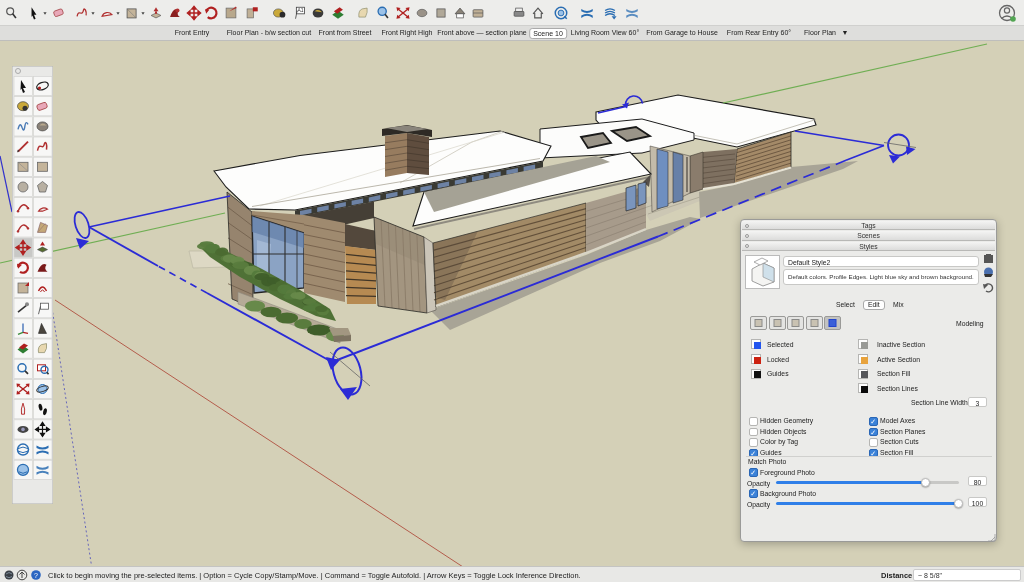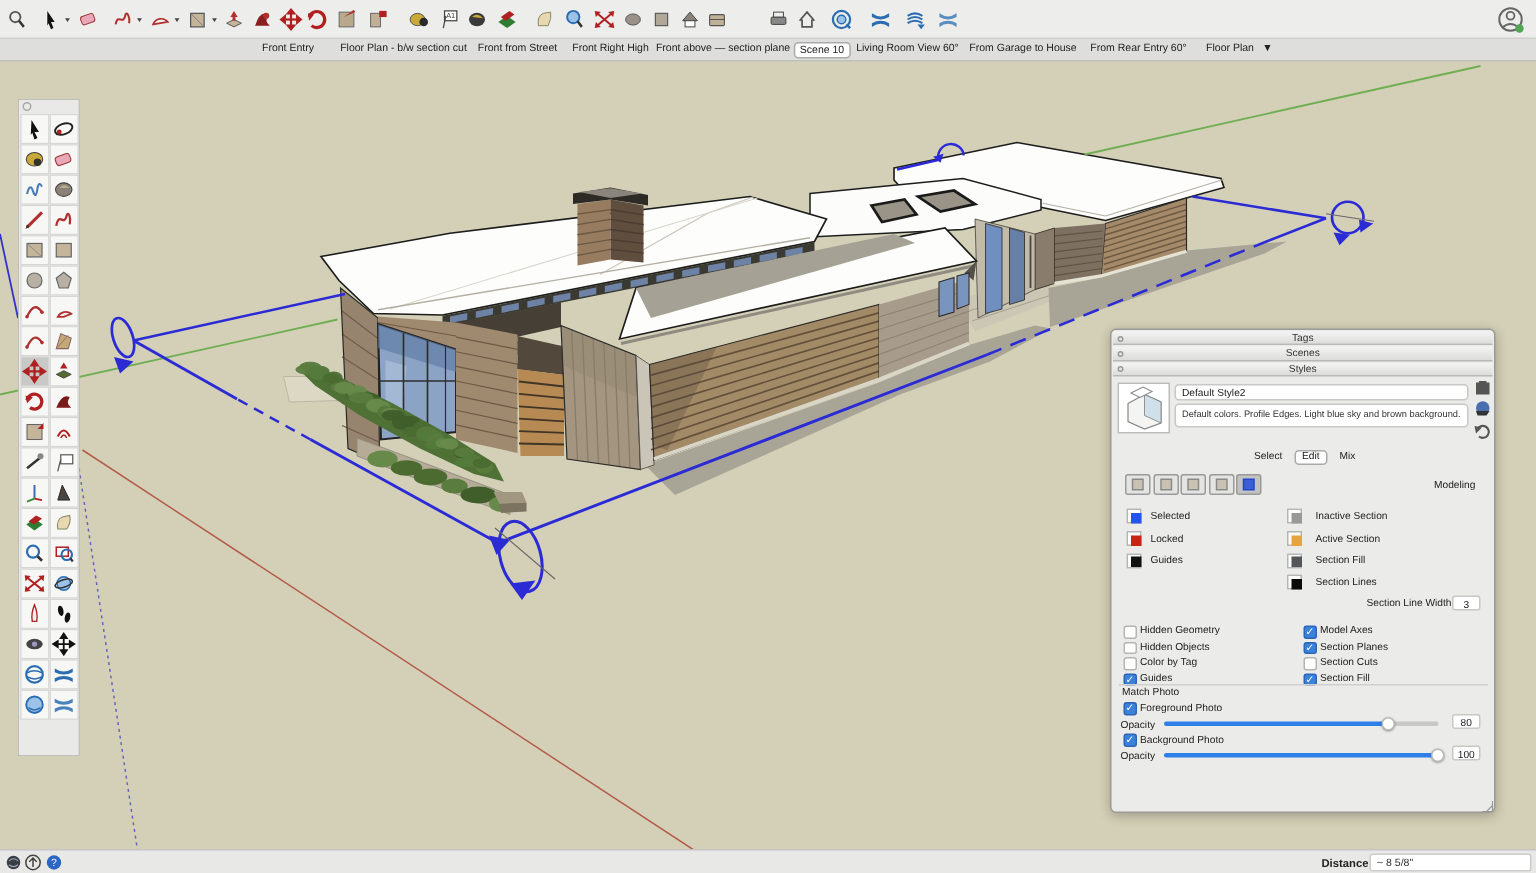--- a/index.html
+++ b/index.html
@@ -663,15 +663,16 @@
 </div>
 <div id="statusbar">
 <svg style="position:absolute;left:3px;top:1px" width="44" height="14">
 <circle cx="6" cy="7" r="4.5" fill="#3a3f46"></circle>
         <path d="M 3,6 Q 6,3 9,6 M 3,8.5 Q 6,11 9,8.5" stroke="#9ab" stroke-width="0.7" fill="none"></path>
 <circle cx="19" cy="7" r="4.8" fill="none" stroke="#444" stroke-width="1"></circle>
         <path d="M 19,4 L 19,10 M 16.5,6.5 L 19,4 L 21.5,6.5" stroke="#444" stroke-width="1" fill="none"></path>
 <circle cx="33" cy="7" r="4.8" fill="#2b66c2"></circle>
         <text x="33" y="9.5" font-size="7" fill="#fff" text-anchor="middle" font-family="Liberation Sans">?</text>
 </svg>
+<span id="status-text">Click to begin moving the pre-selected items. | Option = Cycle Copy/Stamp/Move. | Command = Toggle Autofold. | Arrow Keys = Toggle Lock Inference Direction.</span>
 <span id="dist-label">Distance</span>
 <div id="dist-box">~ 8 5/8"</div>
 </div>
 </div>
 </body></html>

